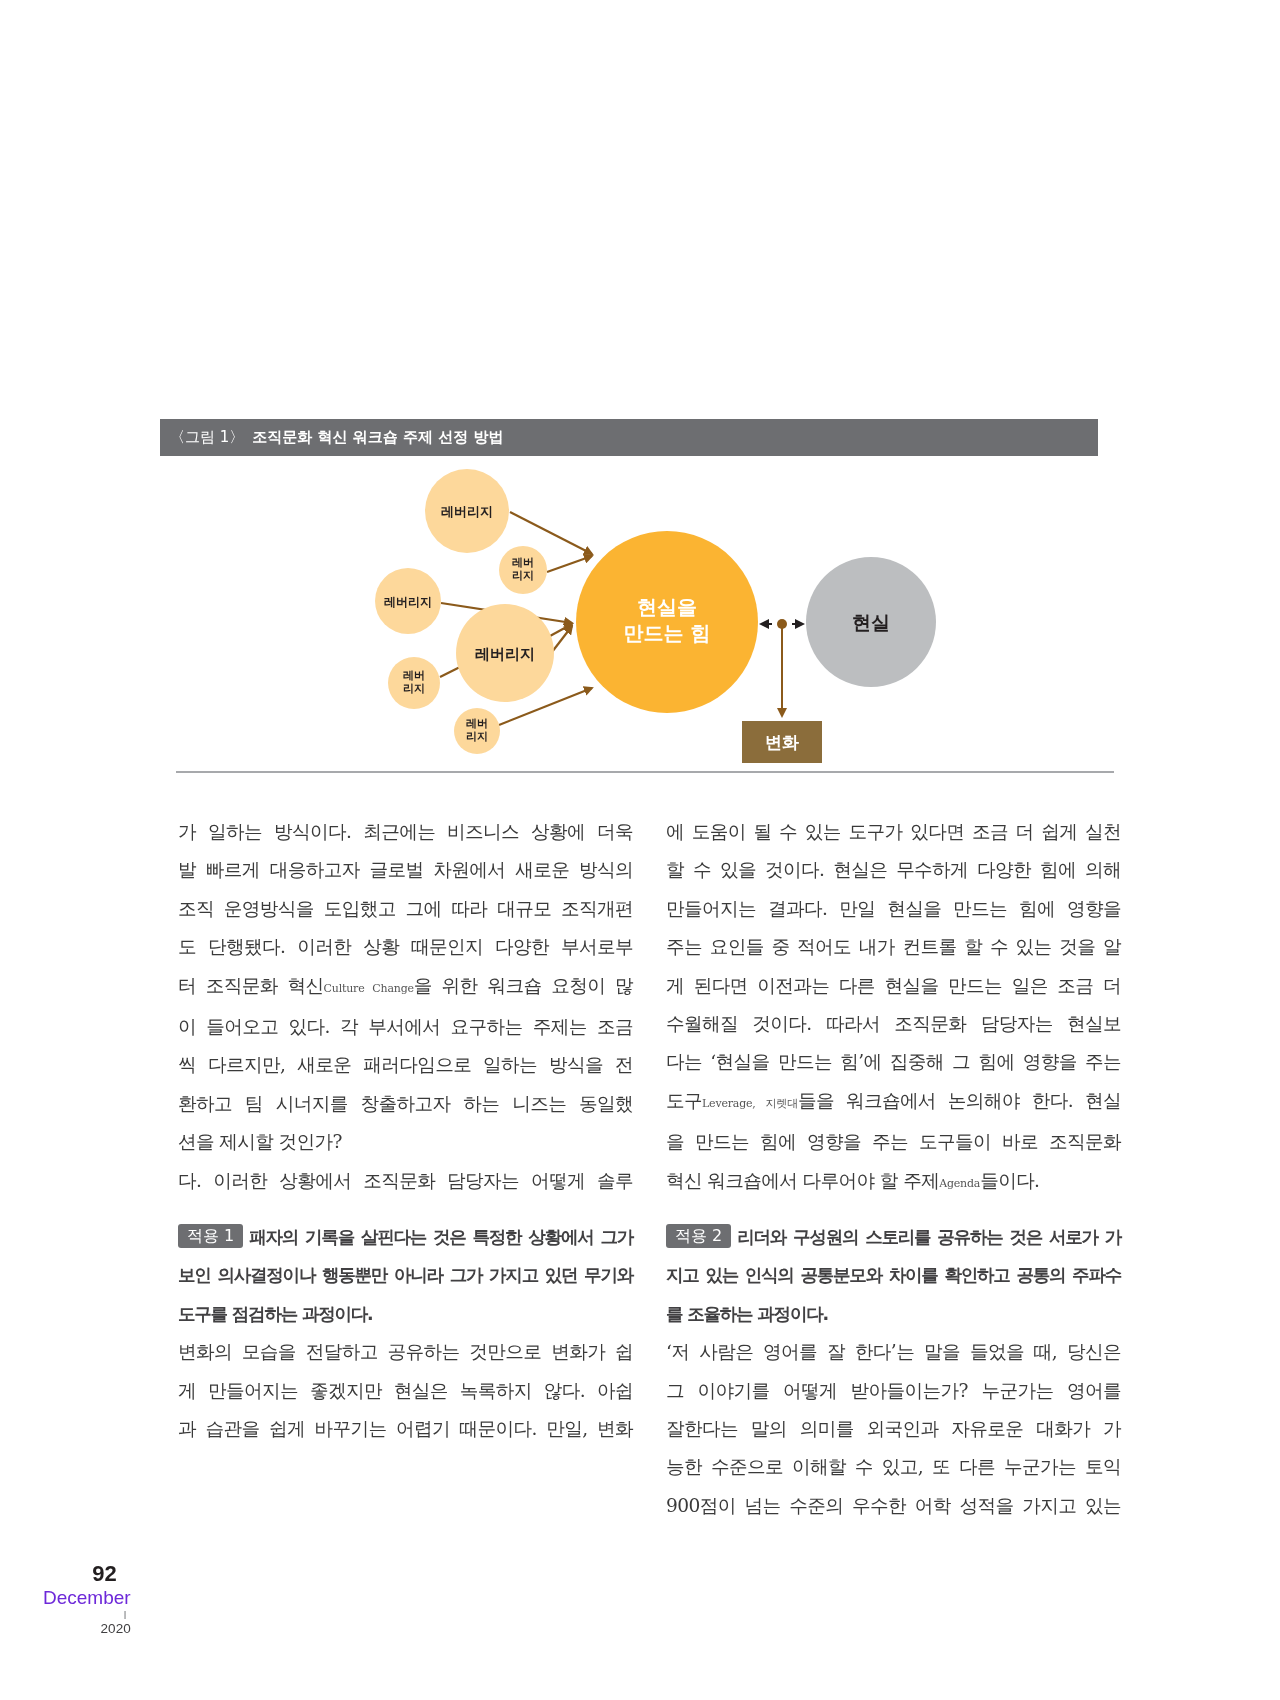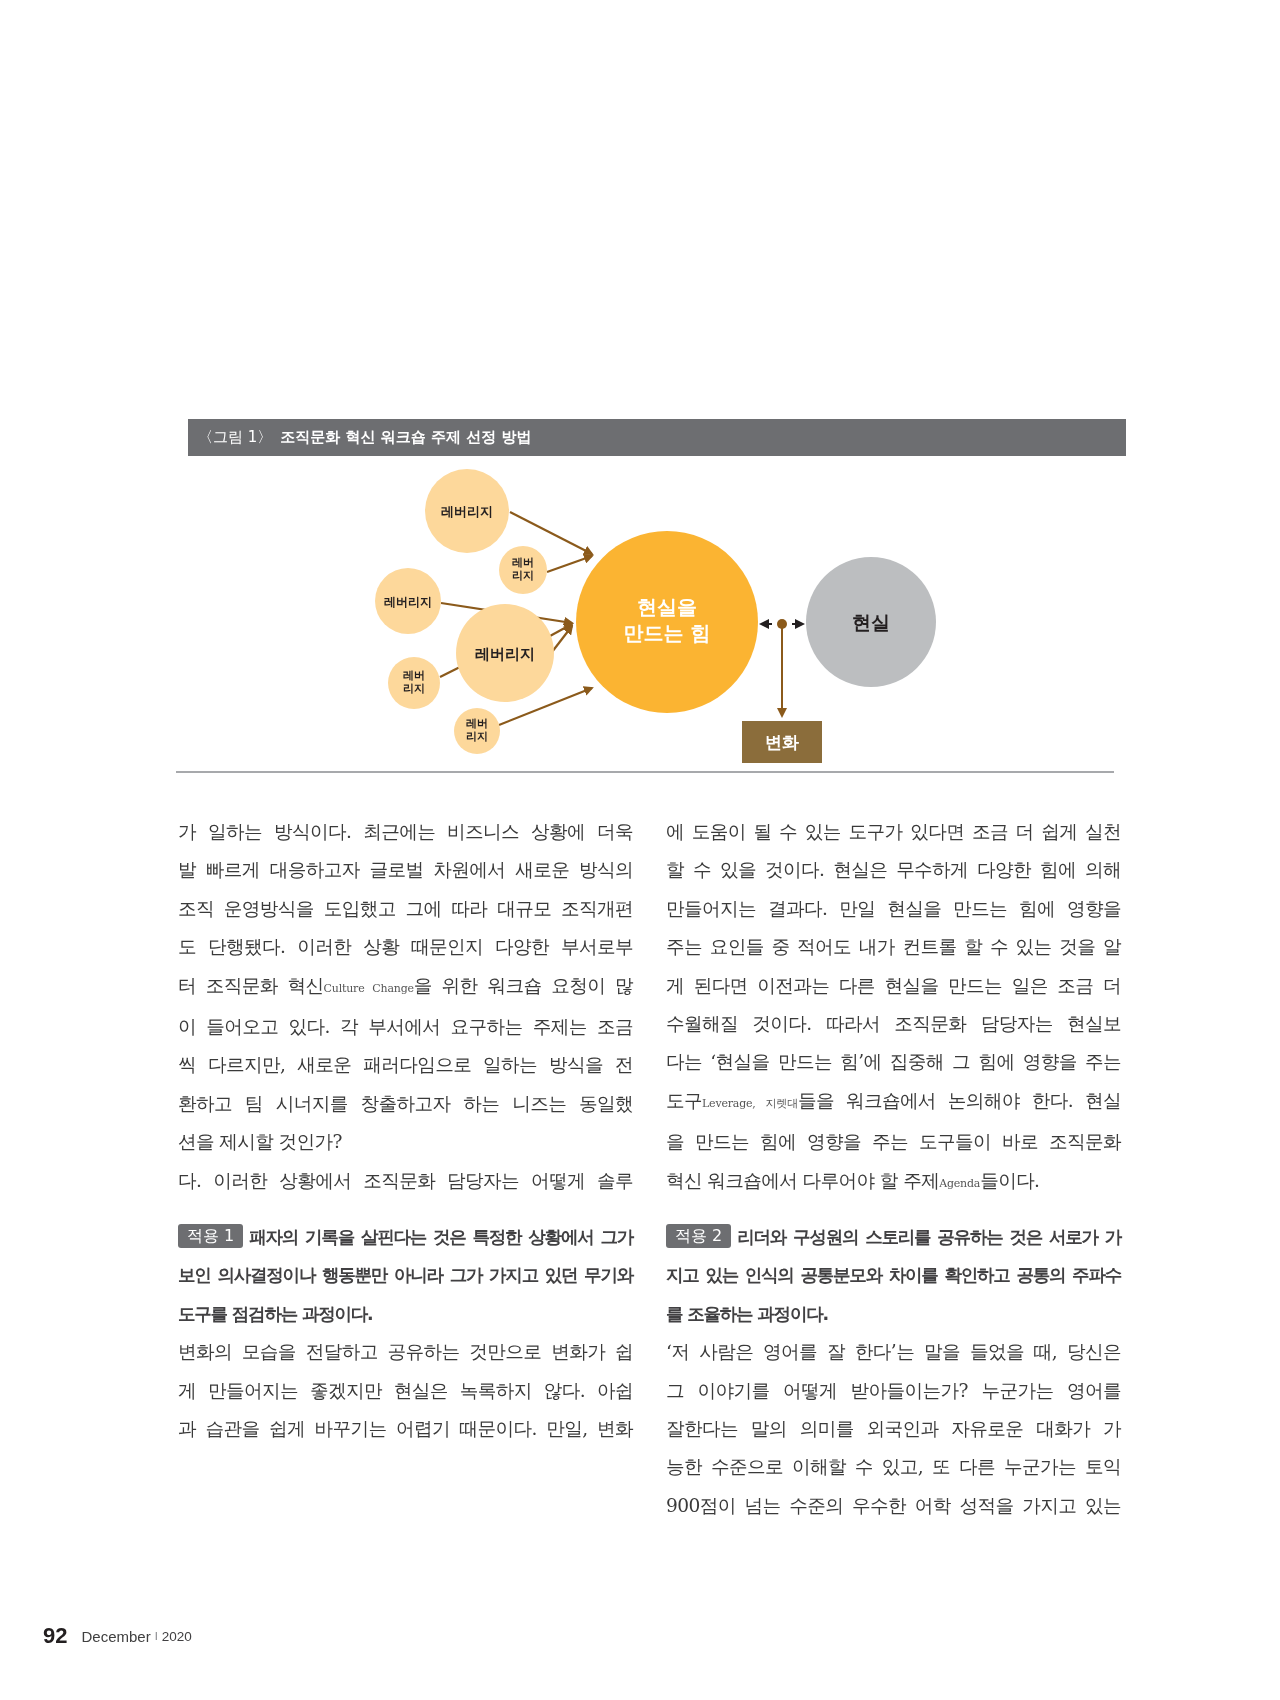--- a/index.html
+++ b/index.html
@@ -1,18 +1,18 @@
 <!DOCTYPE html>
 <html><head>
 <meta charset="utf-8">
 <style>
   html, body { margin: 0; padding: 0; background: #ffffff; }
   body { width: 1280px; height: 1700px; position: relative; overflow: hidden;
          font-family: "DejaVu Sans", "Liberation Sans", sans-serif; color: #231f20; }
-  .fig-header { position: absolute; left: 188px; top: 419px; width: 938px; height: 37px;
+  .fig-header { position: absolute; left: 160px; top: 419px; width: 938px; height: 37px;
                 background: #6d6e71; color: #ffffff; display: flex; align-items: center;
                 padding-left: 10px; box-sizing: border-box; font-size: 15px; }
   .fig-header .num { font-weight: normal; margin-right: 8px; }
   .fig-header .title { font-weight: bold; }
   .diagram { position: absolute; left: 0; top: 0; width: 1280px; height: 780px; pointer-events: none; }
   .diagram .node-label { font-family: "DejaVu Sans", sans-serif; }
   .divider { position: absolute; left: 176px; top: 771px; width: 938px; height: 2px; background: #a7a9ac; }
   .col { position: absolute; width: 455px; font-family: "DejaVu Serif", "Liberation Serif", serif;
          font-size: 18.6px; line-height: 38.4px; color: #3a3a3a; letter-spacing: -0.6px; }
   .col .line { display: block; white-space: nowrap; text-align: justify; text-align-last: justify; }
@@ -20,24 +20,24 @@
   .small-en { font-size: 11px; letter-spacing: -0.2px; color: #555; }
   .col-left { left: 178px; top: 813px; }
   .col-right { left: 666px; top: 813px; }
   .col-left2 { left: 178px; top: 1218px; }
   .col-right2 { left: 666px; top: 1218px; }
   .apply-head { font-family: "DejaVu Sans", "Liberation Sans", sans-serif; font-weight: bold;
                 font-size: 17.5px; letter-spacing: -1.2px; color: #414042; }
   .badge { display: inline-block; background: #6d6e71; color: #fff; border-radius: 3px;
            padding: 0 9px; height: 24px; line-height: 24px; font-size: 16px; font-weight: normal;
            letter-spacing: 0; margin-right: 6px; vertical-align: 2px; }
-  .footer { position: absolute; left: 43px; top: 1623px; display: flex; align-items: center;
-            font-family: "Liberation Sans", sans-serif; }
+  .footer { position: absolute; left: 43px; top: 1561px; display: flex; align-items: flex-end;
+            font-family: "Liberation Sans", sans-serif; flex-direction: column; }
   .footer .page { font-weight: bold; font-size: 22px; color: #231f20; margin-right: 14px; }
-  .footer .month { font-size: 15px; color: #404040; }
+  .footer .month { font-size: 19px; color: #6d28d9; }
   .footer .sep { font-size: 11px; color: #808285; margin: 0 4px; }
   .footer .year { font-size: 13.5px; color: #414042; }
 </style>
 </head>
 <body>
 
 <div class="fig-header">
   <span class="num">〈그림 1〉</span>
   <span class="title">조직문화 혁신 워크숍 주제 선정 방법</span>
 </div>

